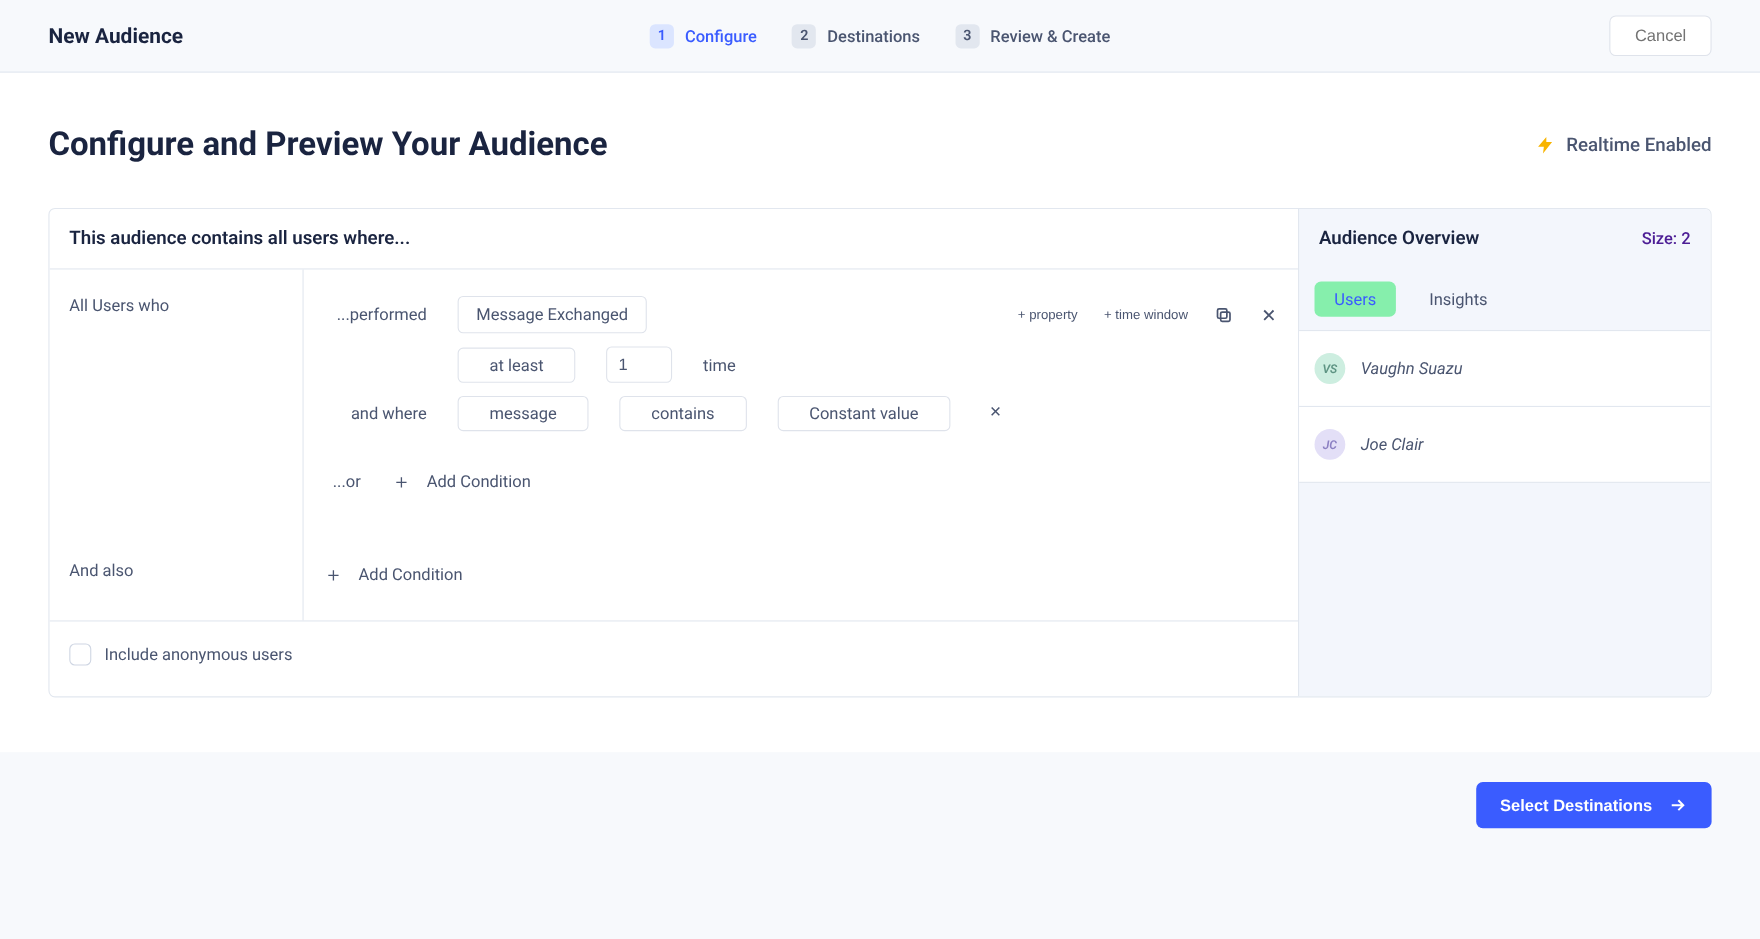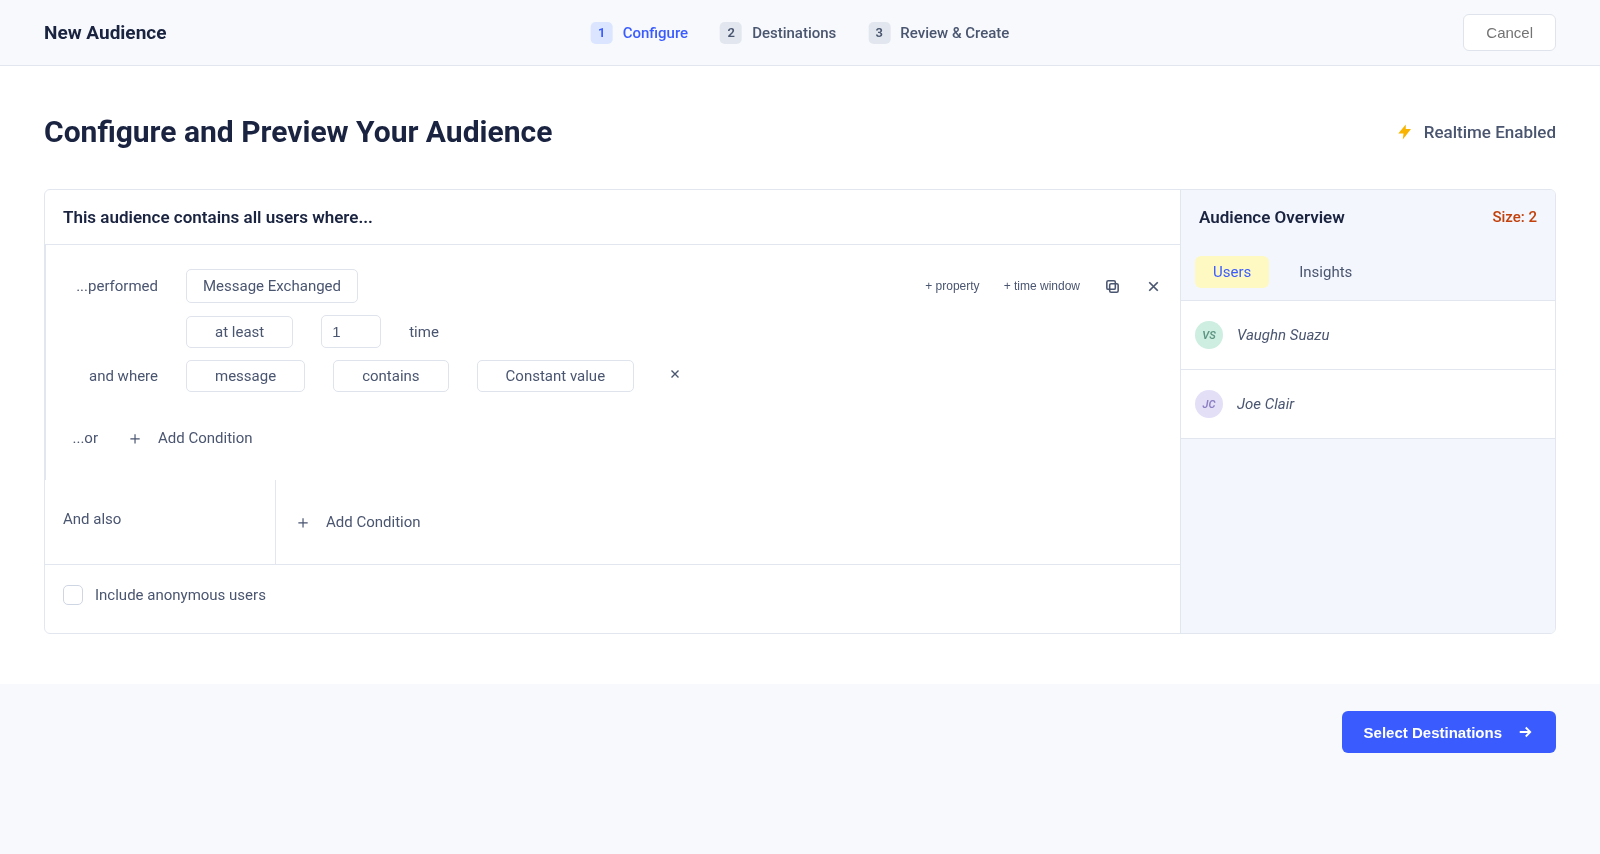--- a/index.html
+++ b/index.html
@@ -117,21 +117,21 @@
   }
   .panel-header {
     padding: 17px 18px;
     font-size: 17px;
     font-weight: 600;
     border-bottom: 1px solid #e2e7ef;
     display: flex;
     align-items: center;
     justify-content: space-between;
   }
-  .right-panel .size-label { font-size: 15px; font-weight: 500; color:#c2410c; }
+  .right-panel .size-label { font-size: 15px; font-weight: 500; color:#4c1d95; }
   .condition-body {
     display: flex;
   }
   .left-col {
     width: 230px;
     padding: 24px 0 24px 18px;
     font-size: 15px;
     color: #4a5570;
   }
   .cond-block {
@@ -245,21 +245,21 @@
     padding: 12px 14px;
   }
   .tab {
     padding: 7px 18px;
     border-radius: 6px;
     font-size: 15px;
     color: #4a5570;
     cursor: pointer;
   }
   .tab.active {
-    background: #fef9c3;
+    background: #86efac;
     color: #3a5cff;
   }
   .user-row {
     display: flex;
     align-items: center;
     gap: 14px;
     padding: 20px 14px;
     border-bottom: 1px solid #e2e7ef;
     background: #fff;
     font-style: italic;
@@ -332,20 +332,21 @@
         <span>Realtime Enabled</span>
       </div>
     </div>
 
     <div class="panel-row">
 
       <div class="left-panel">
         <div class="panel-header">This audience contains all users where...</div>
 
         <div class="condition-body">
+          <div class="left-col">All Users who</div>
           <div class="cond-block">
             <div class="cond-row">
               <span class="row-label">...performed</span>
               <div class="pill">Message Exchanged</div>
               <div class="right-actions">
                 <button class="ghost-btn">+ property</button>
                 <button class="ghost-btn">+ time window</button>
                 <button class="icon-btn">
                   <svg viewBox="0 0 24 24" fill="none" stroke="currentColor" stroke-width="2.2">
                       <rect x="8" y="8" width="12" height="12" rx="2"></rect>

